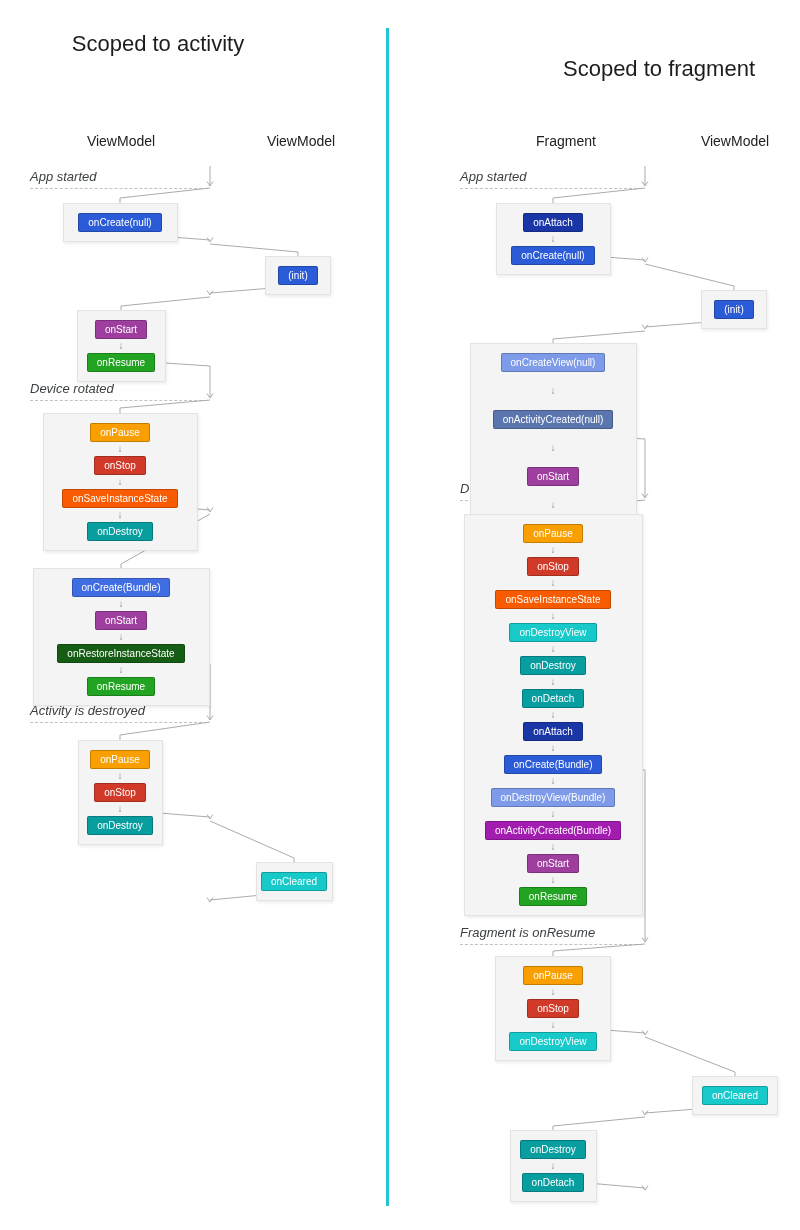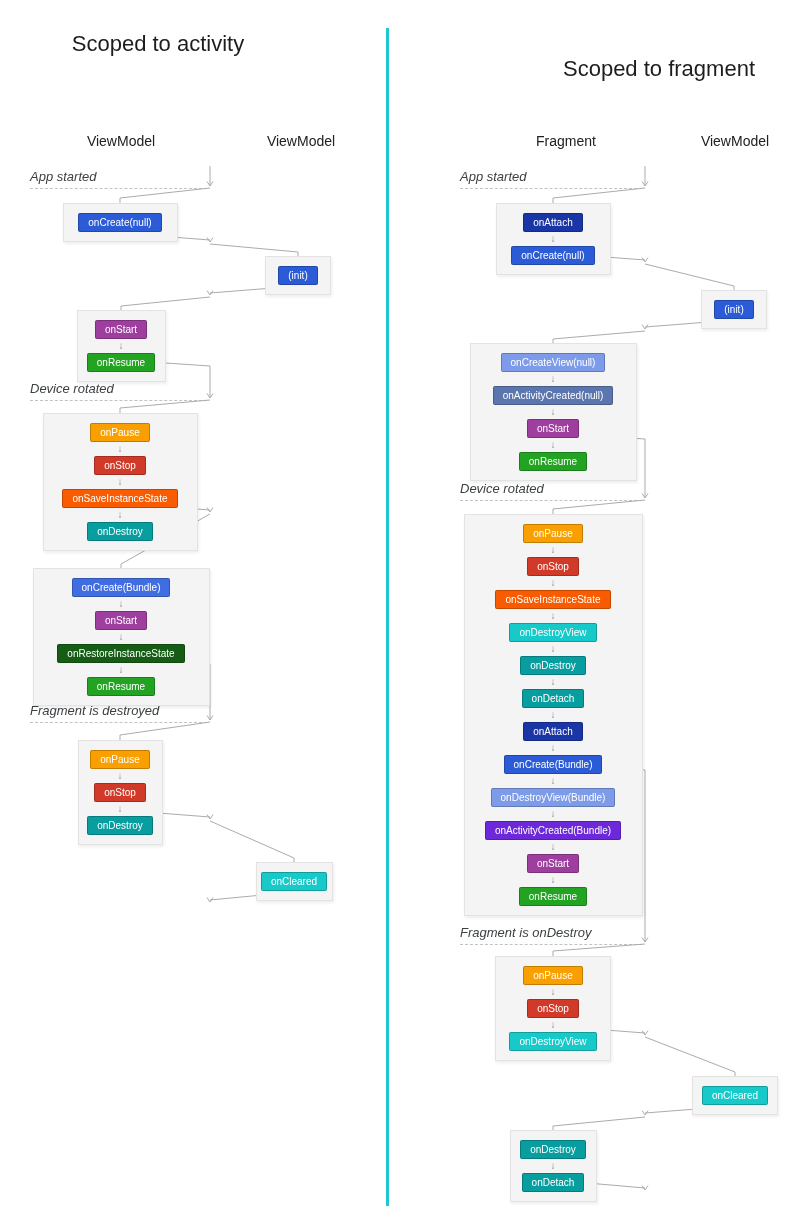--- a/index.html
+++ b/index.html
@@ -71,21 +71,21 @@
     </svg>
   <div class="divider" id="divider" style="left: 386px; top: 28px; width: 3px; height: 1178px; background: rgb(32, 198, 210);"></div>
   <section class="panel" id="panel-0">
       <h1 class="panel-title" style="left: 158px; top: 31px; margin: 0px;">Scoped to activity</h1>
       <div class="col-header" style="left: 121px; top: 133px;">ViewModel</div>
       <div class="col-header" style="left: 301px; top: 133px;">ViewModel</div>
       <div class="event-label" style="left: 30px; top: 169px;">App started</div>
       <div class="event-dash" style="left: 30px; top: 188px; width: 177px;"></div>
       <div class="event-label" style="left: 30px; top: 381px;">Device rotated</div>
       <div class="event-dash" style="left: 30px; top: 400px; width: 177px;"></div>
-      <div class="event-label" style="left: 30px; top: 703px;">Fragment is destroyed</div>
+      <div class="event-label" style="left: 30px; top: 703px;">Activity is destroyed</div>
       <div class="event-dash" style="left: 30px; top: 722px; width: 177px;"></div>
       <div class="group" style="left: 62.5px; top: 203px; width: 115px;">
         <div class="lc-box" style="background: rgb(43, 91, 215);">onCreate(null)</div>
       </div>
       <div class="group" style="left: 265px; top: 256px; width: 66px;">
         <div class="lc-box" style="background: rgb(43, 91, 215);">(init)</div>
       </div>
       <div class="group" style="left: 76.5px; top: 310px; width: 89px;">
         <div class="lc-box" style="background: rgb(158, 62, 158);">onStart</div>
         <div class="step-arrow">↓</div>
@@ -121,31 +121,31 @@
       </div>
     </section>
   <section class="panel" id="panel-1">
       <h1 class="panel-title" style="left: 643px; top: 40px; margin: 16px;">Scoped to fragment</h1>
       <div class="col-header" style="left: 566px; top: 133px; text-align: right;">Fragment</div>
       <div class="col-header" style="left: 735px; top: 133px;">ViewModel</div>
       <div class="event-label" style="left: 460px; top: 169px;">App started</div>
       <div class="event-dash" style="left: 460px; top: 188px; width: 182px;"></div>
       <div class="event-label" style="left: 460px; top: 481px;">Device rotated</div>
       <div class="event-dash" style="left: 460px; top: 500px; width: 182px;"></div>
-      <div class="event-label" style="left: 460px; top: 925px;">Fragment is onDestroy</div>
+      <div class="event-label" style="left: 460px; top: 925px;">Fragment is onResume</div>
       <div class="event-dash" style="left: 460px; top: 944px; width: 182px;"></div>
       <div class="group" style="left: 495.5px; top: 203px; width: 115px;">
         <div class="lc-box" style="background: rgb(26, 53, 165);">onAttach</div>
         <div class="step-arrow">↓</div>
         <div class="lc-box" style="background: rgb(43, 91, 215);">onCreate(null)</div>
       </div>
       <div class="group" style="left: 701px; top: 290px; width: 66px;">
         <div class="lc-box" style="background: rgb(43, 91, 215);">(init)</div>
       </div>
-      <div class="group" style="left: 469.5px; top: 343px; width: 167px;">
+      <div class="group" style="left: 469.5px; top: 343px; width: 167px; gap: 12px;">
         <div class="lc-box" style="background: rgb(125, 155, 232);">onCreateView(null)</div>
         <div class="step-arrow">↓</div>
         <div class="lc-box" style="background: rgb(91, 118, 175);">onActivityCreated(null)</div>
         <div class="step-arrow">↓</div>
         <div class="lc-box" style="background: rgb(158, 62, 158);">onStart</div>
         <div class="step-arrow">↓</div>
         <div class="lc-box" style="background: rgb(34, 163, 34);">onResume</div>
       </div>
       <div class="group" style="left: 463.5px; top: 514px; width: 179px;">
         <div class="lc-box" style="background: rgb(249, 160, 0);">onPause</div>
@@ -159,21 +159,21 @@
         <div class="lc-box" style="background: rgb(8, 158, 160);">onDestroy</div>
         <div class="step-arrow">↓</div>
         <div class="lc-box" style="background: rgb(8, 158, 160);">onDetach</div>
         <div class="step-arrow">↓</div>
         <div class="lc-box" style="background: rgb(26, 53, 165);">onAttach</div>
         <div class="step-arrow">↓</div>
         <div class="lc-box" style="background: rgb(43, 91, 215);">onCreate(Bundle)</div>
         <div class="step-arrow">↓</div>
         <div class="lc-box" style="background: rgb(125, 155, 232);">onDestroyView(Bundle)</div>
         <div class="step-arrow">↓</div>
-        <div class="lc-box" style="background: #6d28d9;">onActivityCreated(Bundle)</div>
+        <div class="lc-box" style="background: #a21caf;">onActivityCreated(Bundle)</div>
         <div class="step-arrow">↓</div>
         <div class="lc-box" style="background: rgb(158, 62, 158);">onStart</div>
         <div class="step-arrow">↓</div>
         <div class="lc-box" style="background: rgb(34, 163, 34);">onResume</div>
       </div>
       <div class="group" style="left: 495px; top: 956px; width: 116px;">
         <div class="lc-box" style="background: rgb(249, 160, 0);">onPause</div>
         <div class="step-arrow">↓</div>
         <div class="lc-box" style="background: rgb(209, 58, 40);">onStop</div>
         <div class="step-arrow">↓</div>

